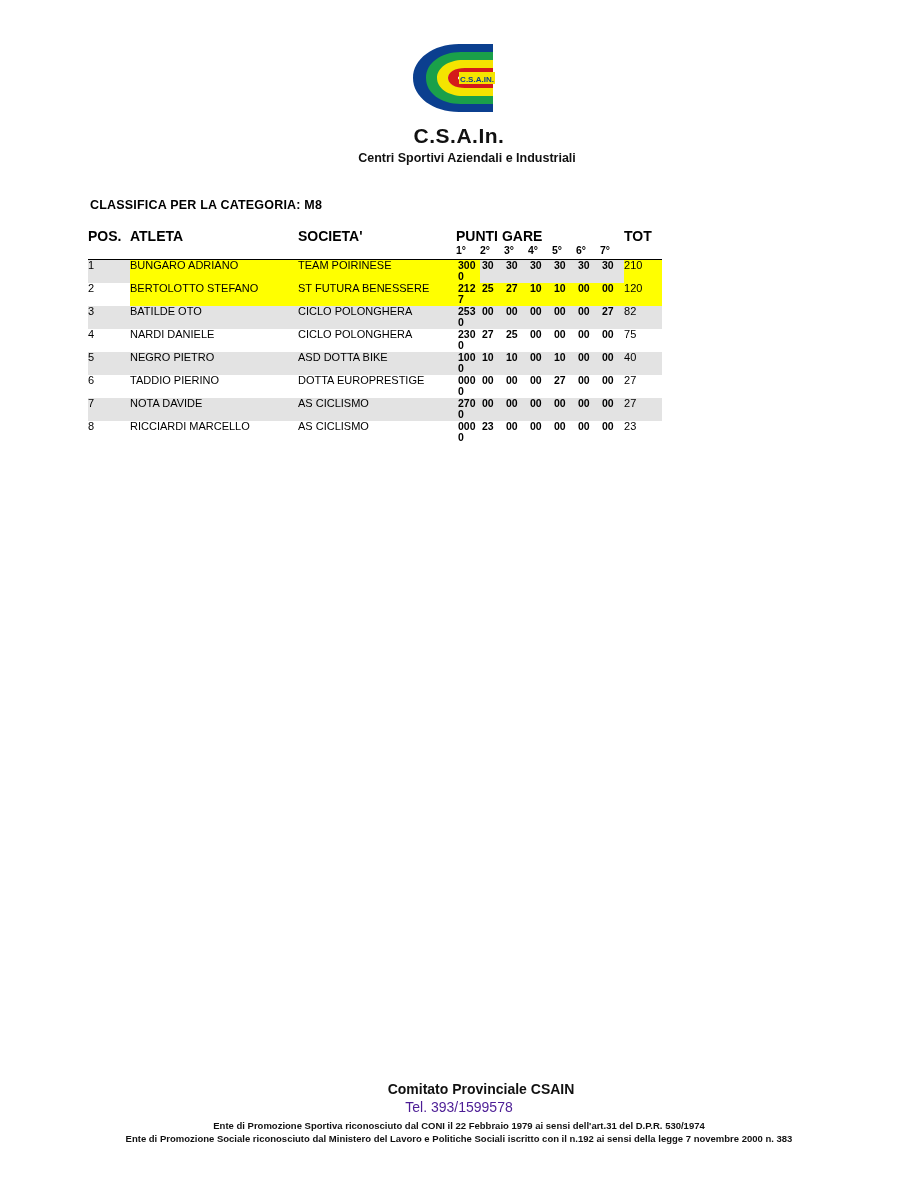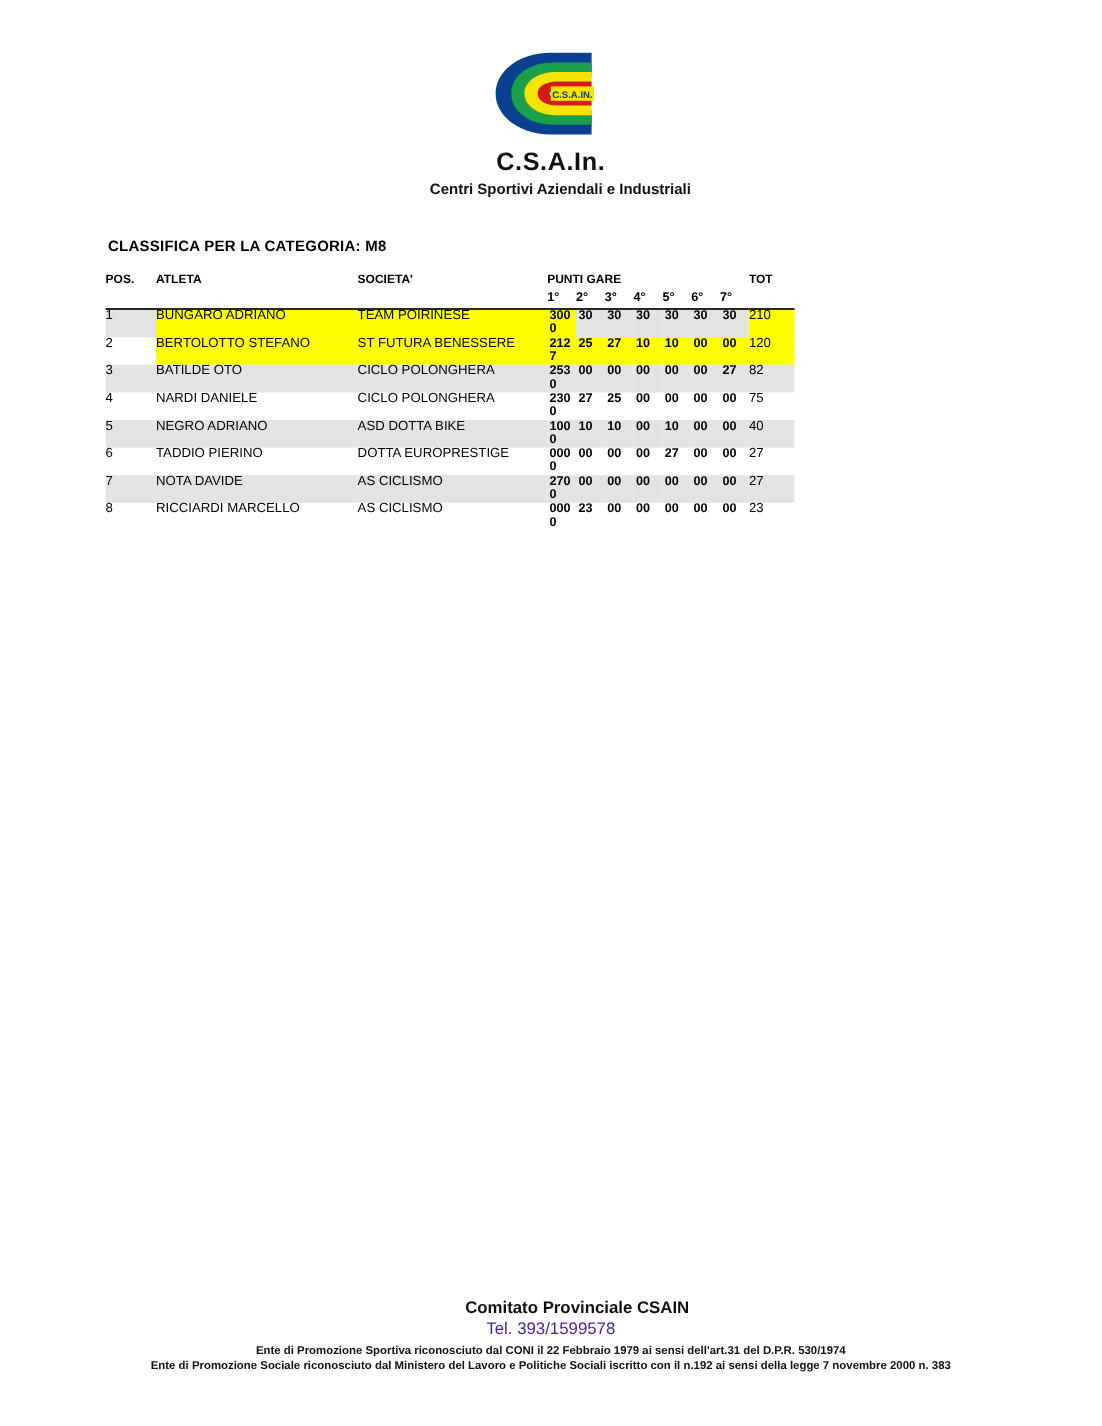--- a/index.html
+++ b/index.html
@@ -67,21 +67,21 @@
     width: 562px;
     font-size: 11px;
     table-layout: fixed;
   }
   table.rank th, table.rank td {
     padding: 0;
     vertical-align: top;
   }
 
   .hdr-row1 th {
-    font-size: 10px;
+    font-size: 14px;
     font-weight: bold;
     height: 14px;
     text-align: left;
     padding-left: 3px;
   }
   .hdr-row2 th {
     font-size: 10.5px;
     font-weight: bold;
     height: 15px;
     text-align: left;
@@ -273,21 +273,21 @@
         <td class="gare">25</td>
         <td class="gare">00</td>
         <td class="gare">00</td>
         <td class="gare">00</td>
         <td class="gare">00</td>
         <td class="totcell">75</td>
       </tr>
 
       <tr class="shade">
         <td>5</td>
-        <td>NEGRO ADRIANO</td>
+        <td>NEGRO PIETRO</td>
         <td>ASD DOTTA BIKE</td>
         <td class="gare">1000</td>
         <td class="gare">10</td>
         <td class="gare">10</td>
         <td class="gare">00</td>
         <td class="gare">10</td>
         <td class="gare">00</td>
         <td class="gare">00</td>
         <td class="totcell">40</td>
       </tr>

